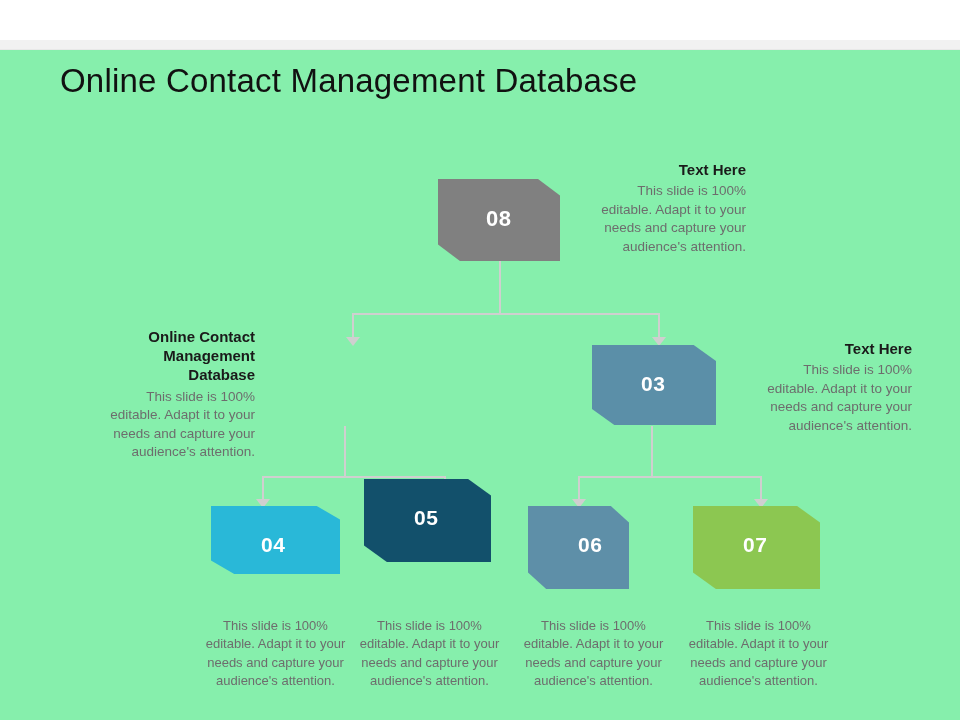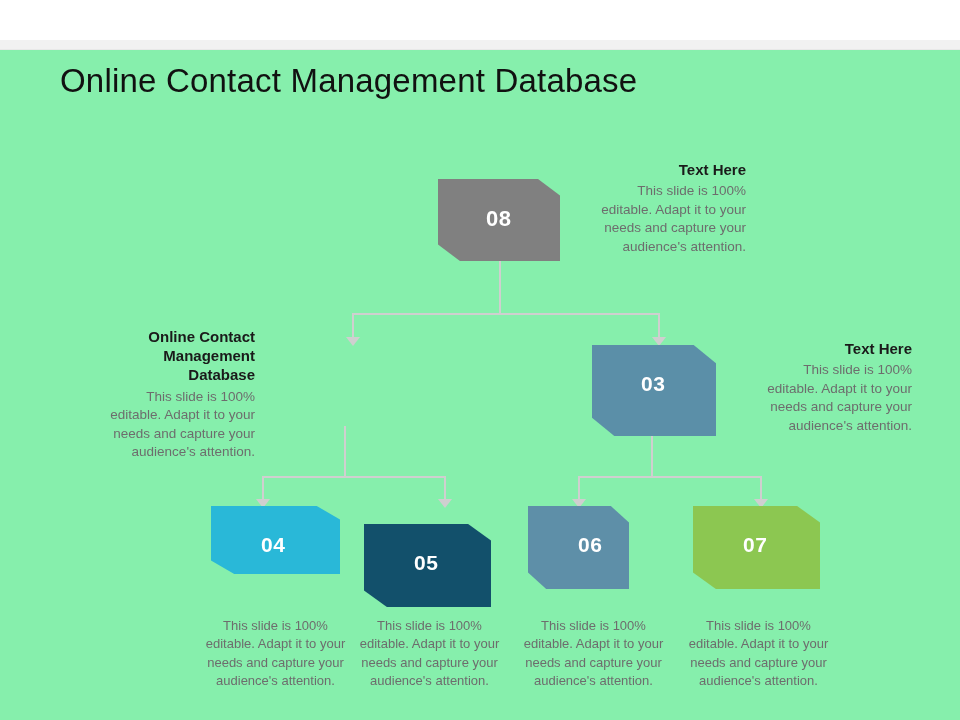--- a/index.html
+++ b/index.html
@@ -115,29 +115,29 @@
   <div class="conn conn-v" style="left:578px; top:436px; height:25px;"></div>
   <div class="conn conn-v" style="left:760px; top:436px; height:25px;"></div>
   <div class="arrow" style="left:572px; top:459px;"></div>
   <div class="arrow" style="left:754px; top:459px;"></div>
 
   <div class="node" style="left:438px; top:139px; width:122px; height:82px; background:#808080;">
     <span class="node-num" style="left:48px; top:27px; font-size:22px;">08</span>
   </div>
 
 
-  <div class="node" style="left:592px; top:305px; width:124px; height:91px; background:#5b8fa8;">
+  <div class="node" style="left:592px; top:305px; width:124px; height:80px; background:#5b8fa8;">
     <span class="node-num" style="left:49px; top:27px; font-size:21px;">03</span>
   </div>
 
   <div class="node" style="left:211px; top:466px; width:129px; height:68px; background:#29b8d8;">
     <span class="node-num" style="left:50px; top:27px; font-size:21px;">04</span>
   </div>
 
-  <div class="node" style="left:364px; top:484px; width:127px; height:83px; background:#12506b;">
+  <div class="node" style="left:364px; top:439px; width:127px; height:83px; background:#12506b;">
     <span class="node-num" style="left:50px; top:27px; font-size:21px;">05</span>
   </div>
 
   <div class="node" style="left:528px; top:466px; width:101px; height:83px; background:#5e8fa8;">
     <span class="node-num" style="left:50px; top:27px; font-size:21px;">06</span>
   </div>
 
   <div class="node" style="left:693px; top:466px; width:127px; height:83px; background:#8cc751;text-align:center;">
     <span class="node-num" style="left:50px; top:27px; font-size:21px;">07</span>
   </div>

